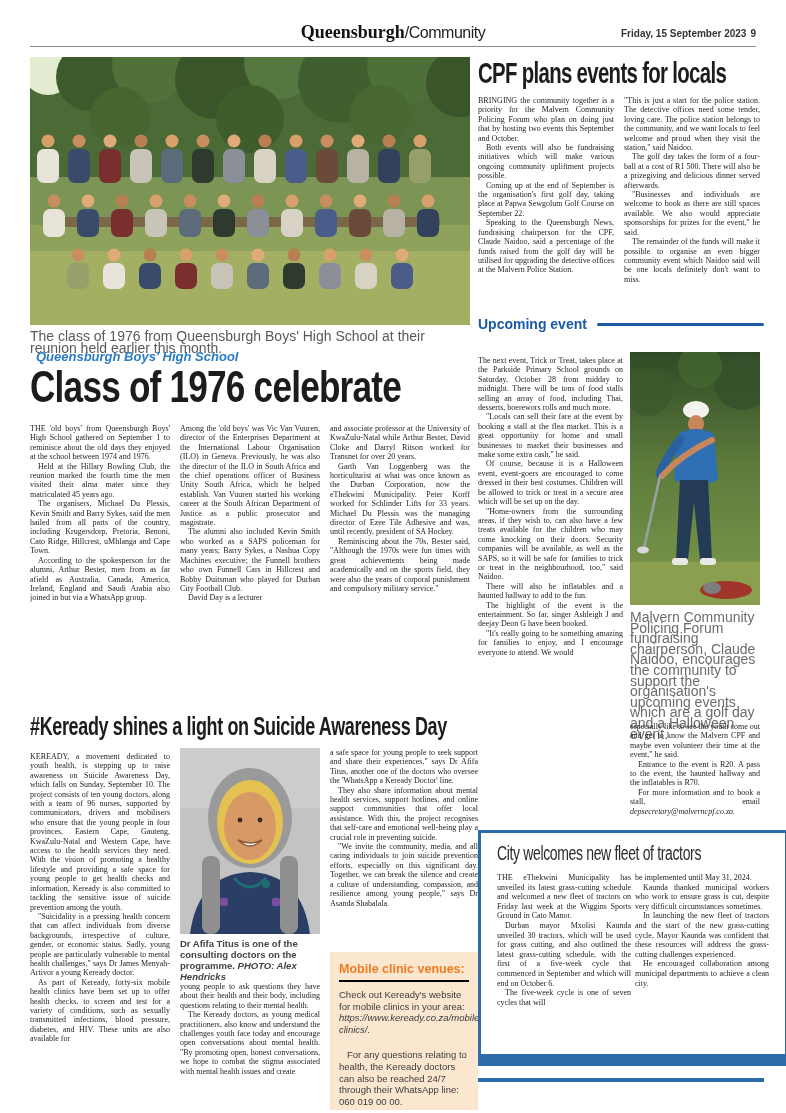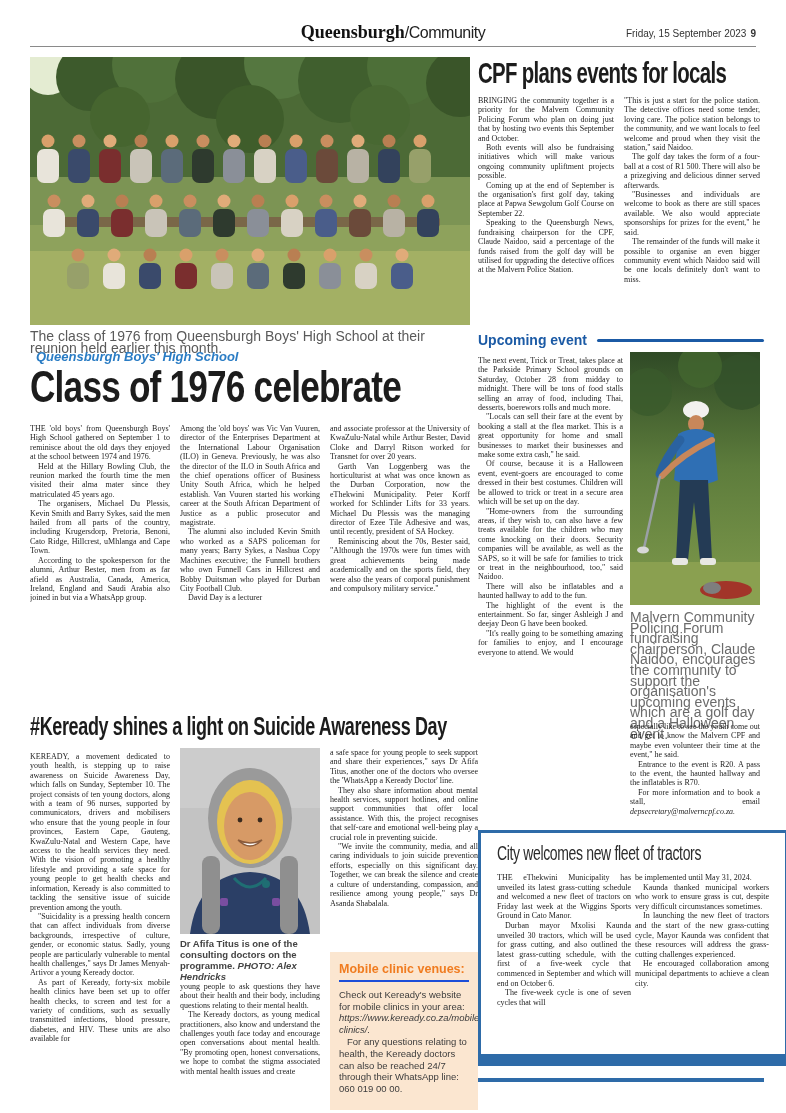--- a/index.html
+++ b/index.html
@@ -4,21 +4,21 @@
 <style>
   html,body{margin:0;padding:0;background:#e9e9e9;}
   .page{position:relative;width:786px;height:1113px;background:#ffffff;overflow:hidden;
         font-family:"Liberation Serif",serif;color:#1d1d1d;}
   .abs{position:absolute;}
 
   
   .masthead{top:22px;left:0;width:100%;text-align:center;}
   .mast-a{font-family:"Liberation Serif",serif;font-weight:bold;font-size:18px;color:#111;}
   .mast-b{font-family:"Liberation Sans",sans-serif;font-size:16px;letter-spacing:-0.5px;color:#222;}
-  .dateline{top:28px;right:30px;font-family:"Liberation Sans",sans-serif;font-size:10px;color:#333;}
+  .dateline{top:28px;right:30px;font-family:"Liberation Sans",sans-serif;font-size:10px;color:#333;font-weight:bold;}
   .dateline b{margin-left:4px;}
   .header-rule{top:46px;left:30px;width:726px;border-top:1px solid #8a8a8a;height:0;}
 
   
   .photo{display:block;}
   .photo svg{display:block;}
 
   
   .cap{font-family:Liberation Sans, sans-serif;font-size:14px;line-height:12px;color:#5a5a5a;}
   .cap-sm{font-family:"Liberation Sans",sans-serif;font-size:14px;line-height:10.6px;color:#6b6b6b;}
@@ -42,23 +42,23 @@
   .bt em{font-style:italic;}
 
   
   .up-head{display:flex;align-items:center;}
   .up-head .lbl{font-family:"Liberation Sans",sans-serif;font-weight:bold;font-size:14px;color:#1b5aa5;}
   .up-head .rule{flex:1;height:3px;background:#1b5aa5;margin-left:10px;border-radius:2px;}
 
   
   .mobile-box{background:#fbe6d0;padding:10px 9px;box-sizing:border-box;}
   .mobile-box .mb-title{font-family:"Liberation Sans",sans-serif;font-weight:bold;font-size:12.5px;
-      color:#f07c20;border-bottom:2px solid #1d4ed8;padding-bottom:4px;margin:0 0 7px 0;}
+      color:#f07c20;border-bottom:2px solid #000000;padding-bottom:4px;margin:0 0 7px 0;}
   .mobile-box p{margin:0;font-family:"Liberation Sans",sans-serif;font-size:9.5px;line-height:11.6px;color:#3c3c3c;}
-  .mobile-box p + p{text-indent:8px;margin-top:1px;}
+  .mobile-box p + p{text-indent:8px;margin-top:14px;}
   .mobile-box em{font-style:italic;}
 
   
   .tractor-box{border:3px solid #2e6ba8;border-bottom:12px solid #2e6ba8;box-sizing:border-box;background:#fff;}
   .tb-title{margin:9px 16px 8px 16px;}
   .tb-title span{display:inline-block;transform:scaleX(0.70);transform-origin:0 50%;white-space:nowrap;
       font-family:"Liberation Sans",sans-serif;font-size:20px;font-weight:500;letter-spacing:-0.5px;color:#2b2b2b;}
   .tb-cols{display:flex;gap:4px;margin:2px 16px 0 16px;overflow:hidden;}
   .tb-cols .col p{font-size:8px;line-height:9.6px;}
 
@@ -249,21 +249,21 @@
       <p>Speaking to the Queensburgh News, fundraising chairperson for the CPF, Claude Naidoo, said a percentage of the funds raised from the golf day will be utilised for upgrading the detective offices at the Malvern Police Station.</p>
     </div>
     <div class="col">
       <p>"This is just a start for the police station. The detective offices need some tender, loving care. The police station belongs to the community, and we want locals to feel welcome and proud when they visit the station," said Naidoo.</p>
       <p>The golf day takes the form of a four-ball at a cost of R1 500. There will also be a prizegiving and delicious dinner served afterwards.</p>
       <p>"Businesses and individuals are welcome to book as there are still spaces available. We also would appreciate sponsorships for prizes for the event," he said.</p>
       <p>The remainder of the funds will make it possible to organise an even bigger community event which Naidoo said will be one locals definitely don't want to miss.</p>
     </div>
   </div>
 
-  <div class="abs up-head" style="top:332px;left:478px;width:286px;">
+  <div class="abs up-head" style="top:316px;left:478px;width:286px;">
     <span class="lbl">Upcoming event</span>
     <span class="rule"></span>
   </div>
 
   <div class="abs bt" style="top:356px;left:478px;width:145px;height:502px;overflow:hidden;">
     <p>The next event, Trick or Treat, takes place at the Parkside Primary School grounds on Saturday, October 28 from midday to midnight. There will be tons of food stalls selling an array of food, including Thai, desserts, boerewors rolls and much more.</p>
     <p>"Locals can sell their fare at the event by booking a stall at the flea market. This is a great opportunity for home and small businesses to market their businesses and make some extra cash," he said.</p>
     <p>Of course, because it is a Halloween event, event-goers are encouraged to come dressed in their best costumes. Children will be allowed to trick or treat in a secure area which will be set up on the day.</p>
     <p>"Home-owners from the surrounding areas, if they wish to, can also have a few treats available for the children who may come knocking on their doors. Security companies will be available, as well as the SAPS, so it will be safe for families to trick or treat in the neighbourhood, too," said Naidoo.</p>
     <p>There will also be inflatables and a haunted hallway to add to the fun.</p>

